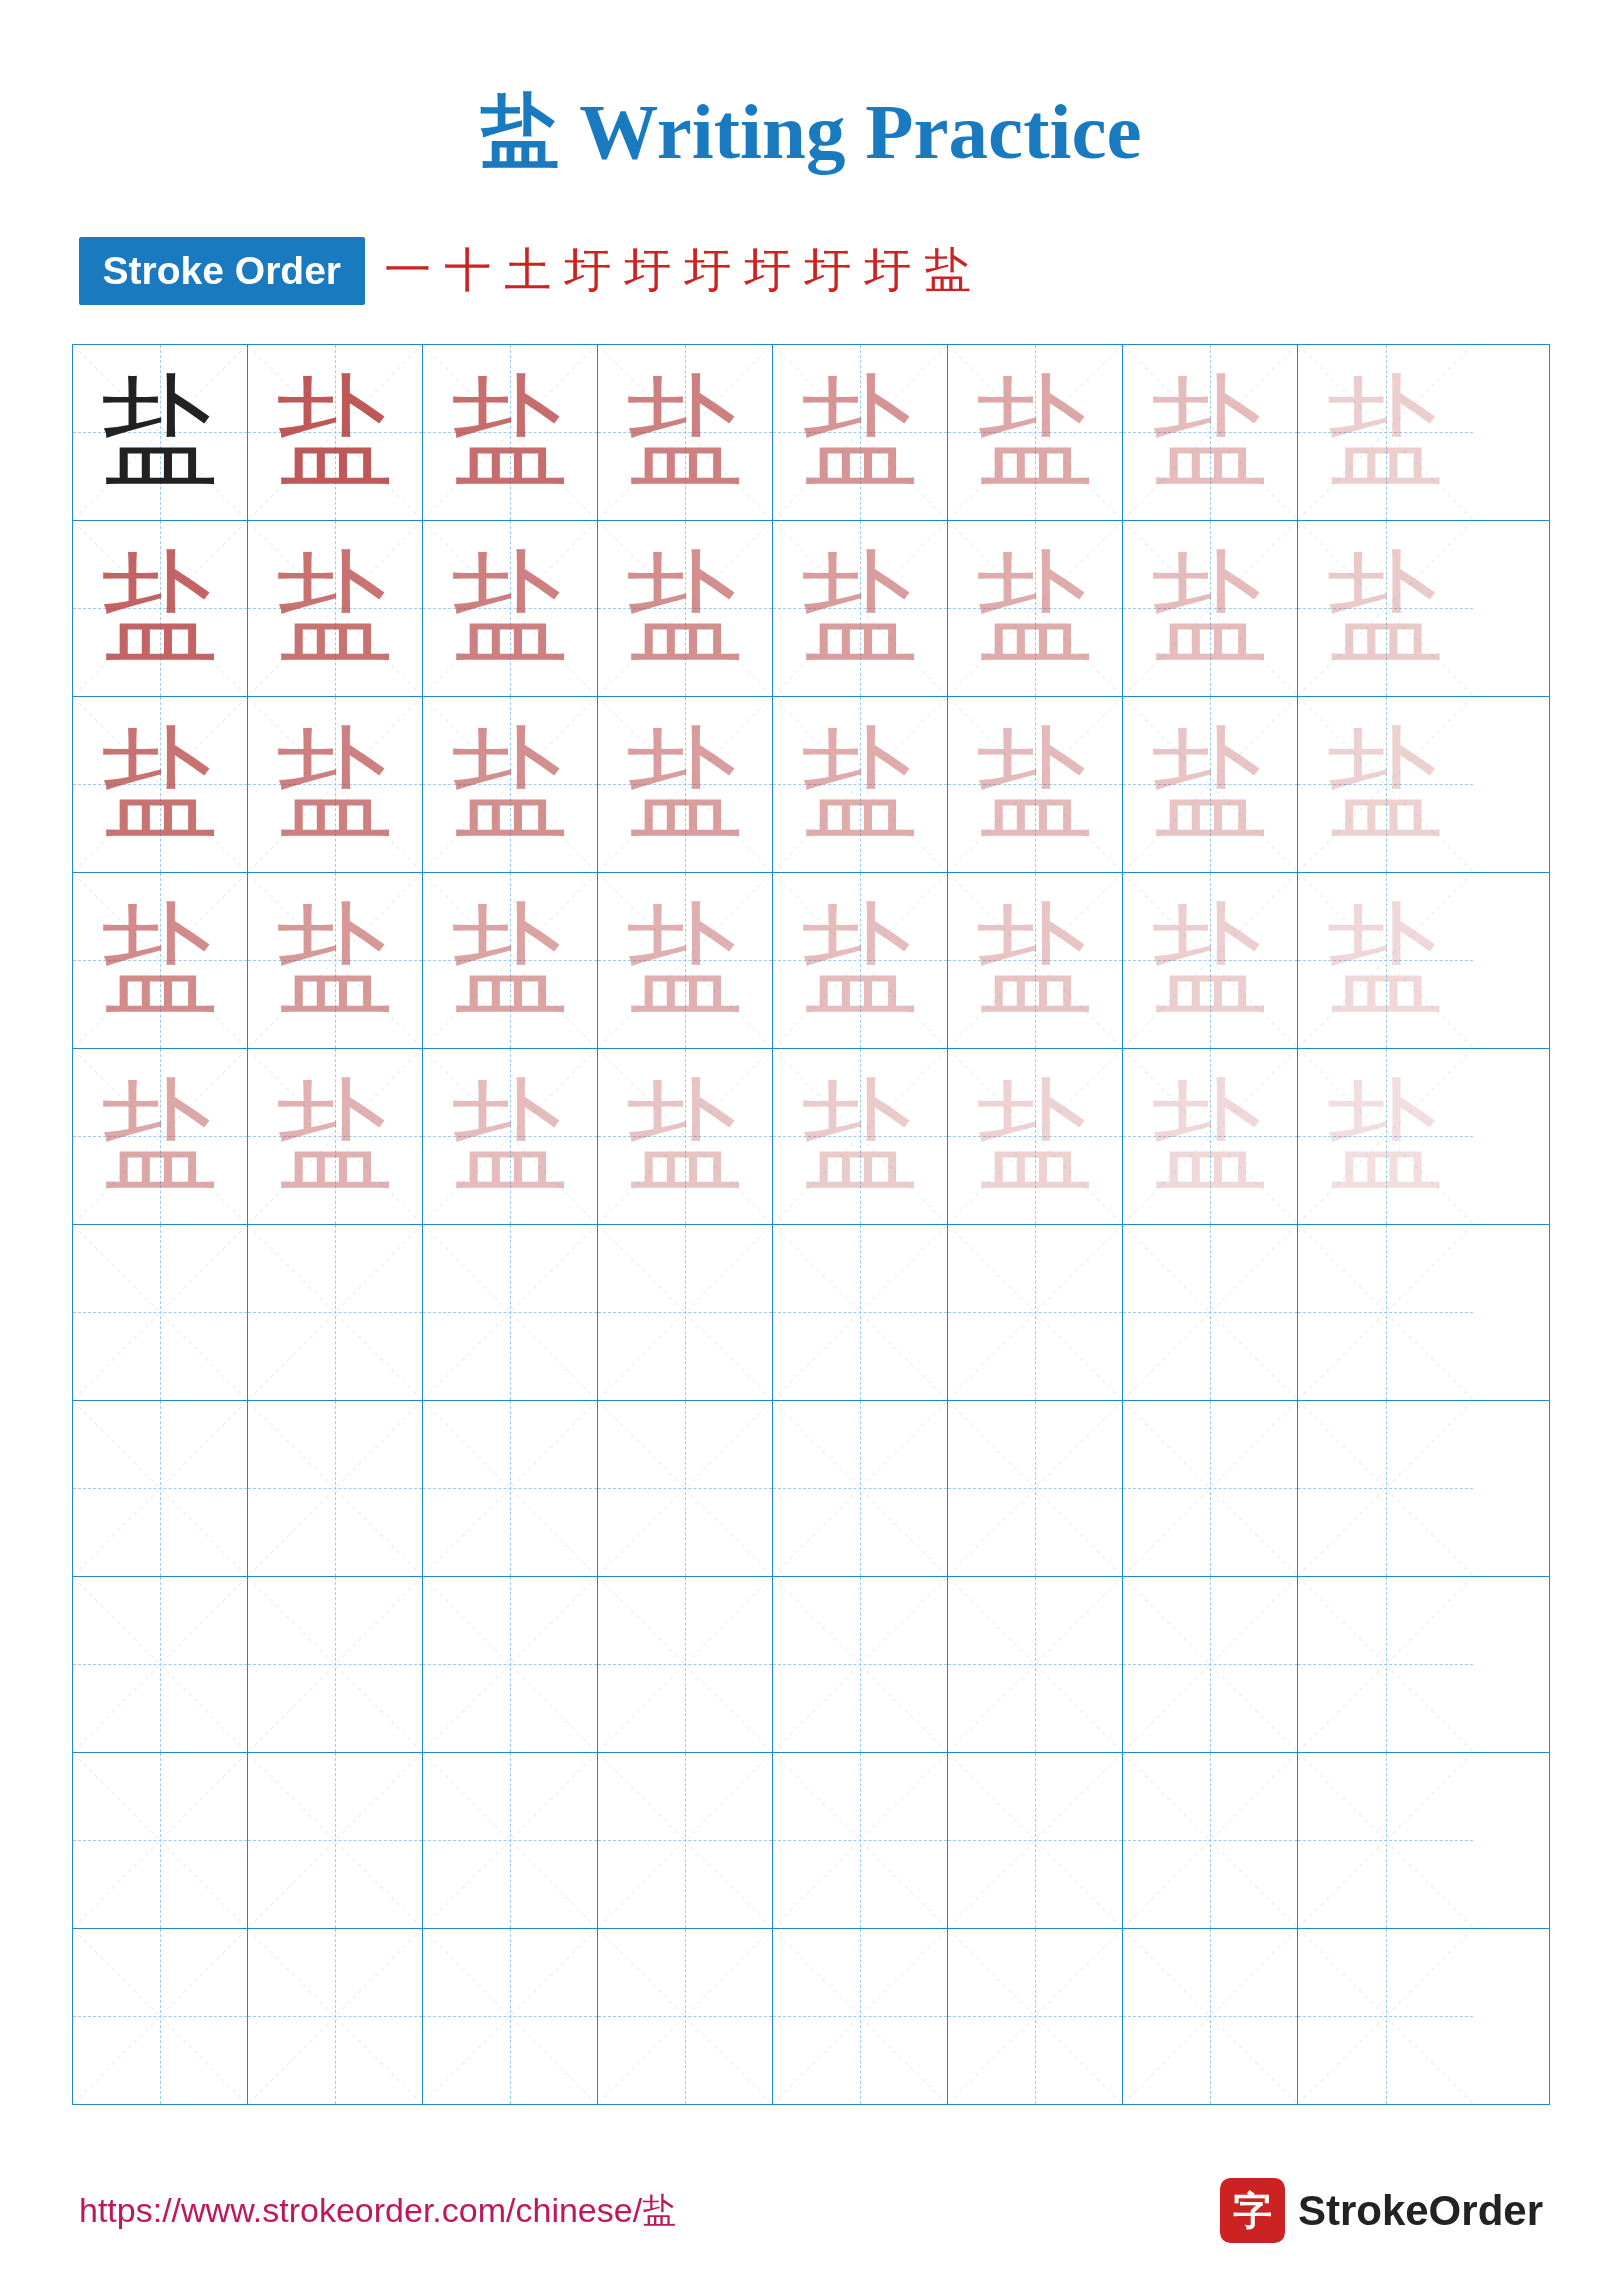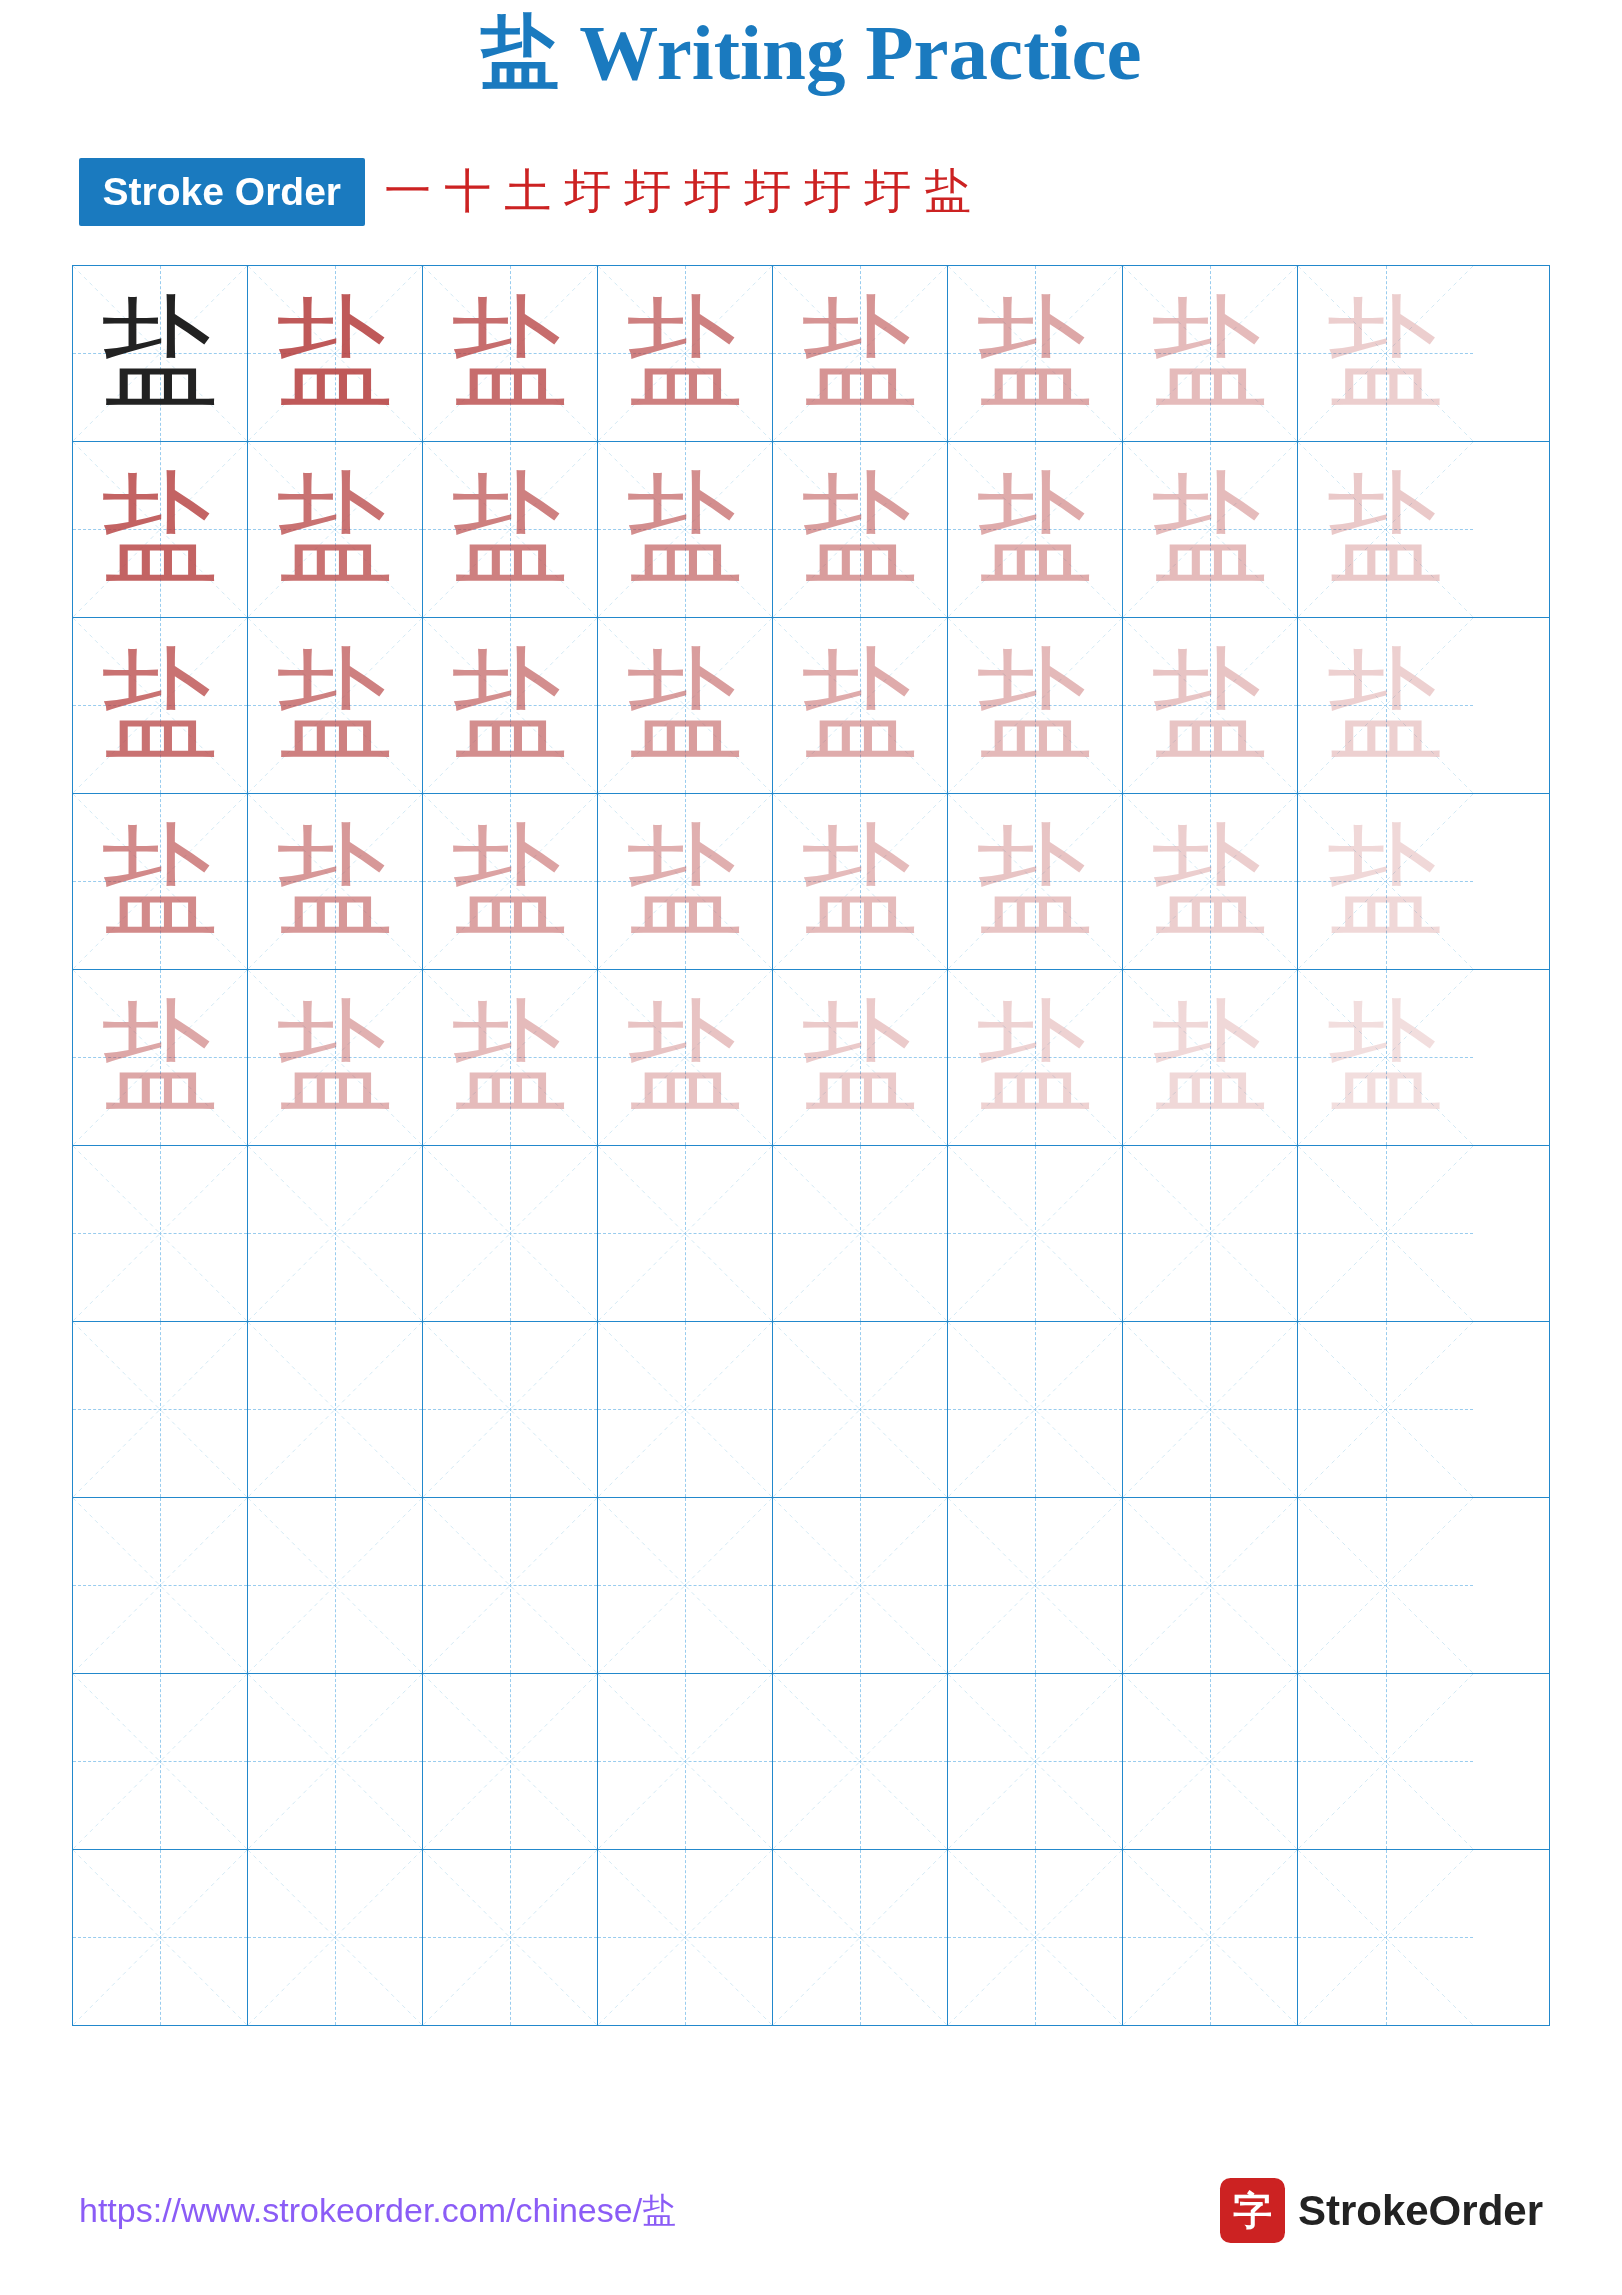--- a/index.html
+++ b/index.html
@@ -7,20 +7,21 @@
       width: 1622px;
       height: 2295px;
       background: #ffffff;
       font-family: serif;
       position: relative;
       overflow: hidden;
     }
 
     .page-title {
       text-align: center;
+      padding-top: 79px;
       font-size: 79px;
       font-weight: bold;
       color: #1a7abf;
     }
 
     .stroke-order-section {
       display: flex;
       align-items: center;
       margin: 52px 79px 39px 79px;
       gap: 19.6px;
@@ -134,21 +135,21 @@
       left: 0;
       right: 0;
       display: flex;
       align-items: center;
       justify-content: space-between;
       padding: 0 79px;
     }
 
     .footer-url {
       font-size: 34px;
-      color: #8b5cf6;
+      color: #be185d;
       font-family: sans-serif;
     }
 
     .footer-brand {
       display: flex;
       align-items: center;
       gap: 13px;
       font-size: 42px;
       font-weight: bold;
       color: #222;

